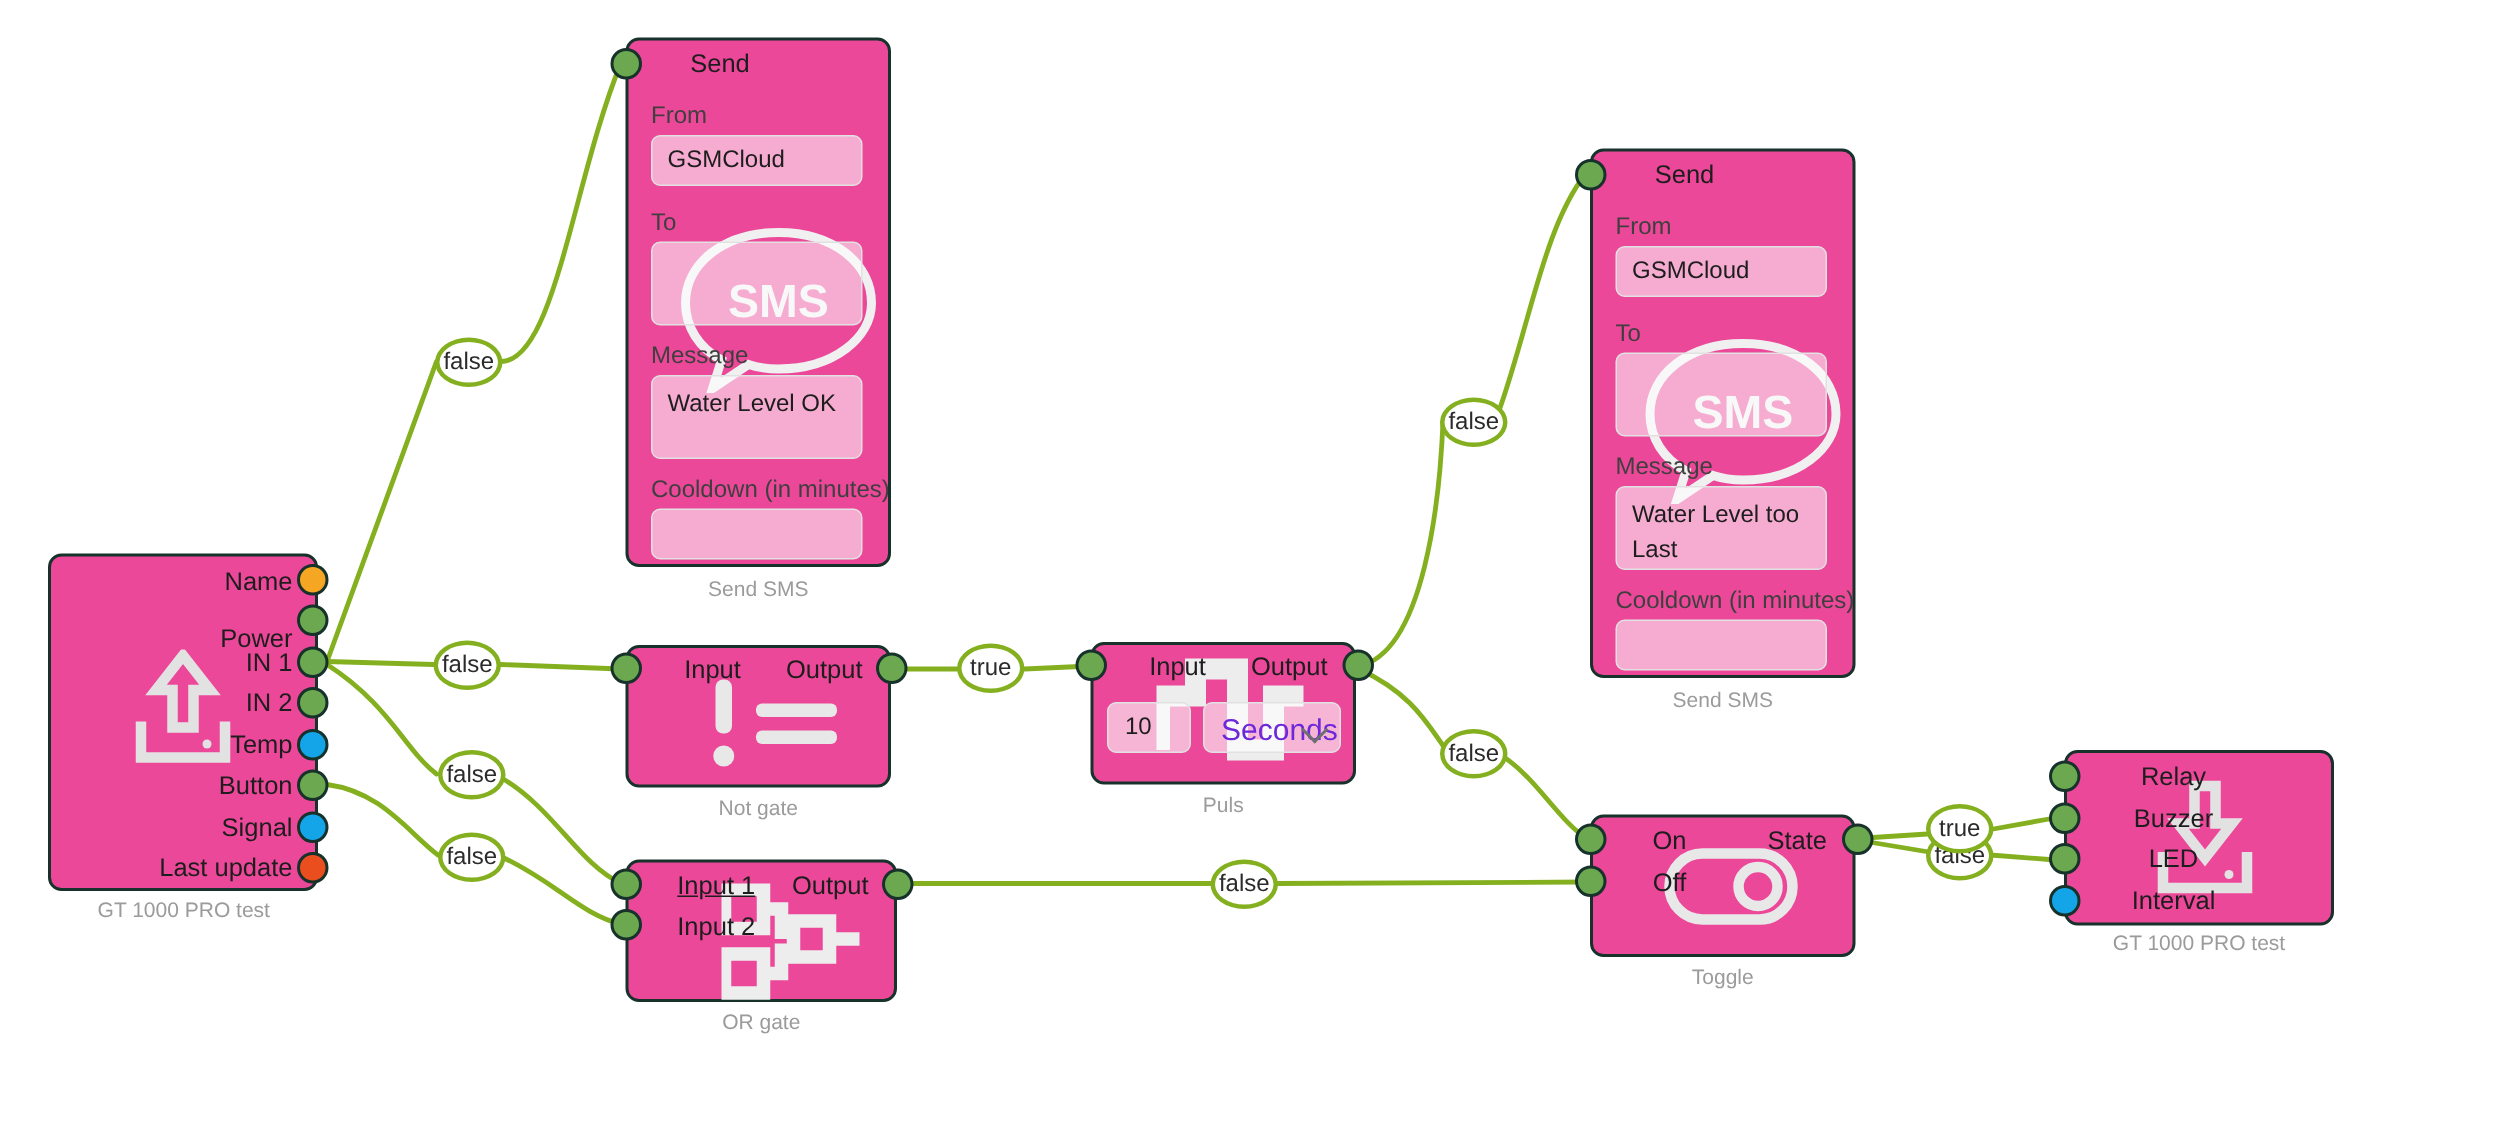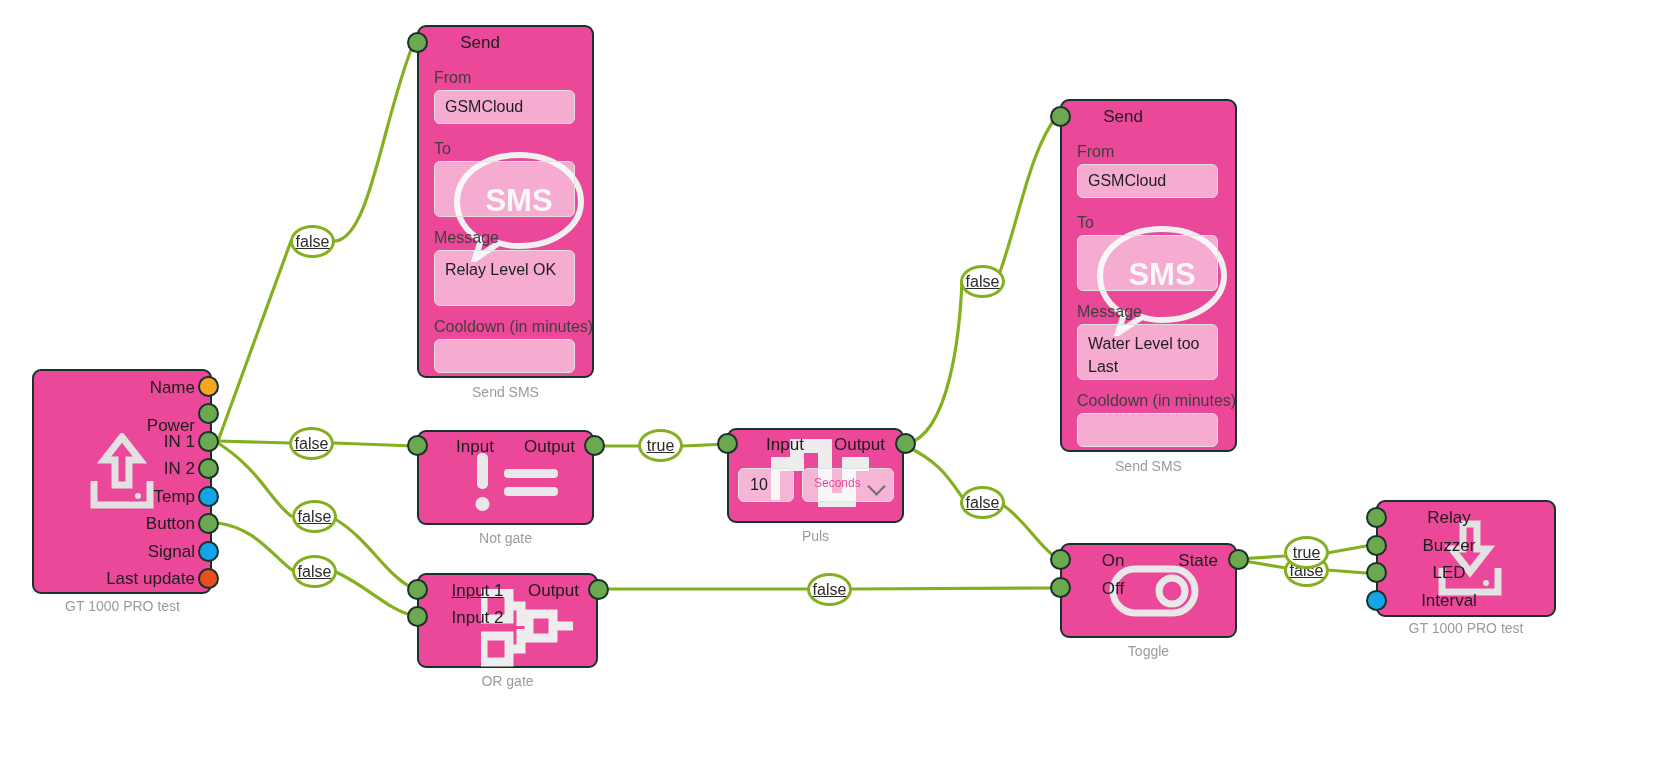--- a/index.html
+++ b/index.html
@@ -99,21 +99,21 @@
     font-size:16px;color:#1d1d1d;
     padding:7px 11px;
     z-index:4;
   }
   .select-box{
     position:absolute;
     box-sizing:border-box;
     border:1px solid #e1e1e1;
     border-radius:6px;
     background:rgba(255,255,255,0.6);
-    font-size:12px;color:#ec4899;
+    font-size:20px;color:#6d28d9;
     padding:7px 11px;
     z-index:4;
   }
   .chev{
     position:absolute;
     right:10px;top:11px;
     width:11px;height:11px;
     border-right:2px solid #6f6f6f;
     border-bottom:2px solid #6f6f6f;
     transform:rotate(45deg);
@@ -124,21 +124,20 @@
   .badge{
     position:absolute;
     box-sizing:border-box;
     border:3px solid #84b020;
     background:#ffffff;
     border-radius:50%;
     font-size:16px;
     color:#2b2b2b;
     display:flex;align-items:center;justify-content:center;
     z-index:7;
-    text-decoration:underline;
   }
 </style>
 </head>
 <body>
 
 <div id="canvas">
 
   <svg id="wires" viewBox="0 0 1680 759">
     <g fill="none" stroke="#84b020" stroke-width="3.2" stroke-linecap="round">
 
@@ -209,21 +208,21 @@
   <div class="port green" style="left:407px;top:32px;"></div>
   <div class="port-label left" style="left:430px;top:33px;width:100px;">Send</div>
 
   <div class="field-label" style="left:434px;top:69px;">From</div>
   <div class="field-box" style="left:434px;top:90px;width:141px;height:34px;">GSMCloud</div>
 
   <div class="field-label" style="left:434px;top:140px;">To</div>
   <div class="field-box area" style="left:434px;top:161px;width:141px;height:56px;"></div>
 
   <div class="field-label" style="left:434px;top:229px;">Message</div>
-  <div class="field-box area" style="left:434px;top:250px;width:141px;height:56px;">Relay Level OK</div>
+  <div class="field-box area" style="left:434px;top:250px;width:141px;height:56px;">Water Level OK</div>
 
   <div class="field-label" style="left:434px;top:318px;">Cooldown (in minutes)</div>
   <div class="field-box" style="left:434px;top:339px;width:141px;height:34px;"></div>
 
   <div class="node-label" style="left:417px;top:384px;width:177px;">Send SMS</div>
 
   <div class="node" style="left:417px;top:430px;width:177px;height:95px;">
     <svg class="wm" style="left:52px;top:17px;width:92px;height:67px;" viewBox="0 0 92 67">
       <rect x="6" y="4" width="11" height="36" rx="5" fill="#e8e8e8"></rect>
       <circle cx="11.5" cy="55" r="7" fill="#e8e8e8"></circle>

